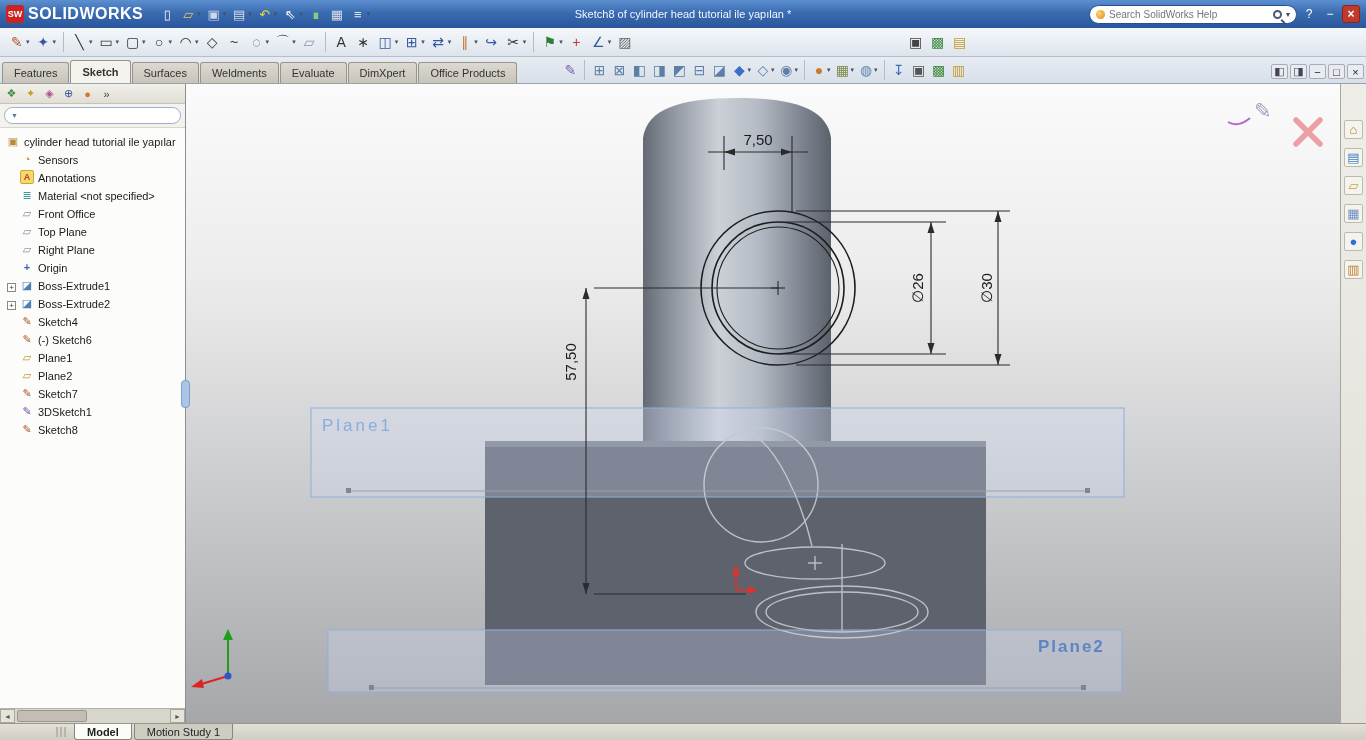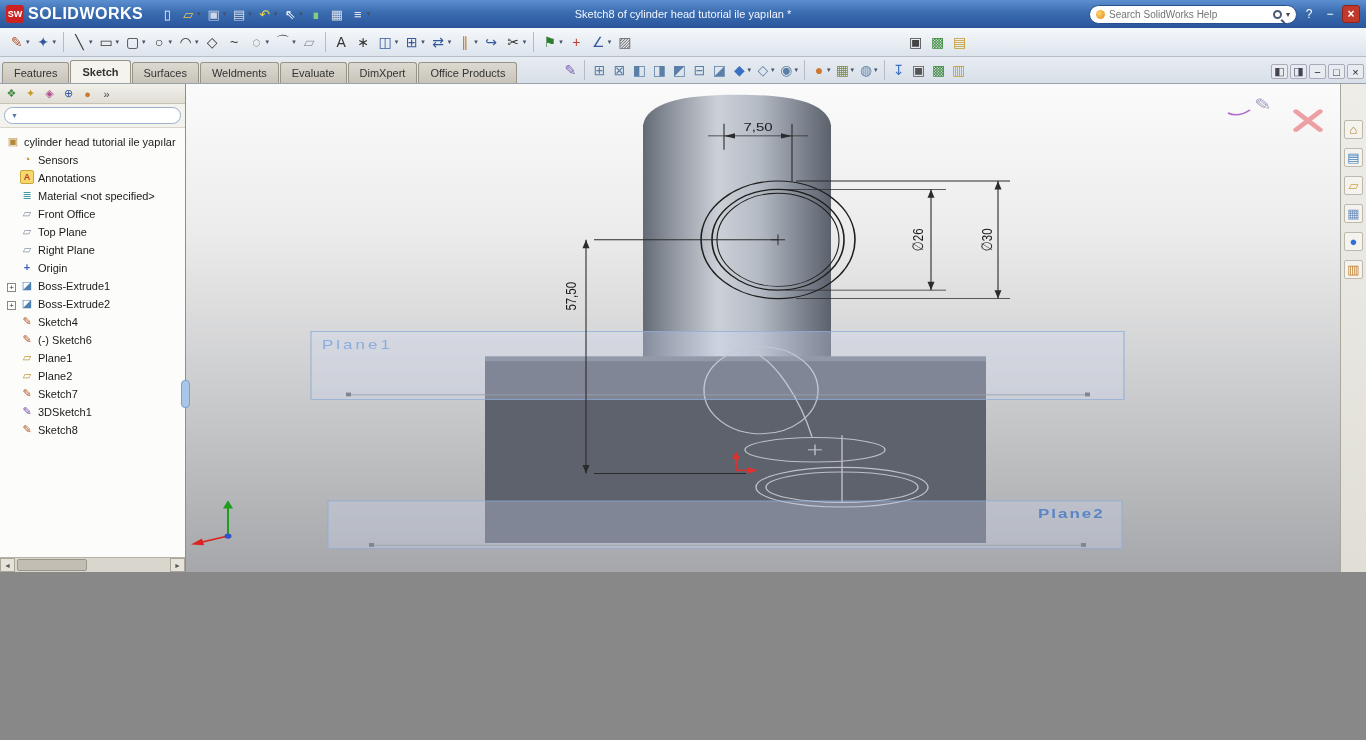--- a/index.html
+++ b/index.html
@@ -1,17 +1,17 @@
 <!DOCTYPE html>
 <html><head>
 <meta charset="utf-8">
 <style>
   *{box-sizing:border-box;margin:0;padding:0;font-family:"Liberation Sans",sans-serif;}
   html,body{width:1366px;height:740px;overflow:hidden;background:#888;}
-  #app{position:relative;width:1366px;height:572px;display:flex;flex-direction:column;}
+  #app{position:relative;width:1366px;height:740px;display:flex;flex-direction:column;}
 
   
   .titlebar{height:28px;background:linear-gradient(180deg,#5c8fd0 0%,#3a6cb0 45%,#2a559c 100%);display:flex;align-items:center;padding:0 6px;color:#fff;flex:0 0 28px;}
   .logo{display:flex;align-items:center;gap:4px;margin-right:14px;}
   .logomark{width:18px;height:18px;background:#cc2222;border-radius:3px;color:#fff;font-size:9px;font-weight:bold;display:flex;align-items:center;justify-content:center;}
   .brand{font-weight:bold;font-size:16px;letter-spacing:0.5px;}
   .tb-icons{display:flex;align-items:center;gap:1px;}
   .tb-icons .ticon{width:20px;height:20px;font-size:13px;}
   .wtitle{position:absolute;left:50%;transform:translateX(-50%);font-size:11px;color:#f2f6ff;white-space:nowrap;}
   .search{display:flex;align-items:center;margin-left:auto;background:#fff;border:1px solid #27508e;border-radius:10px;height:19px;width:208px;padding:0 6px;gap:4px;justify-content:flex-end;}
@@ -448,14 +448,20 @@
     <div class="rightstrip">
         <span class="ticon" style="color: rgb(176, 128, 48);">⌂</span>
         <span class="ticon" style="color: rgb(64, 128, 192);">▤</span>
         <span class="ticon" style="color: rgb(208, 160, 64);">▱</span>
         <span class="ticon" style="color: rgb(112, 144, 192);">▦</span>
         <span class="ticon" style="color: rgb(48, 112, 208);">●</span>
         <span class="ticon" style="color: rgb(192, 128, 48);">▥</span>
       </div>
   </div>
 
+  <div class="bottombar">
+    <span class="bb-grip"></span>
+    <div class="btab active">Model</div>
+    <div class="btab">Motion Study 1</div>
+    <div class="bb-rest"></div>
+  </div>
 
 </div>
 
 </body></html>

